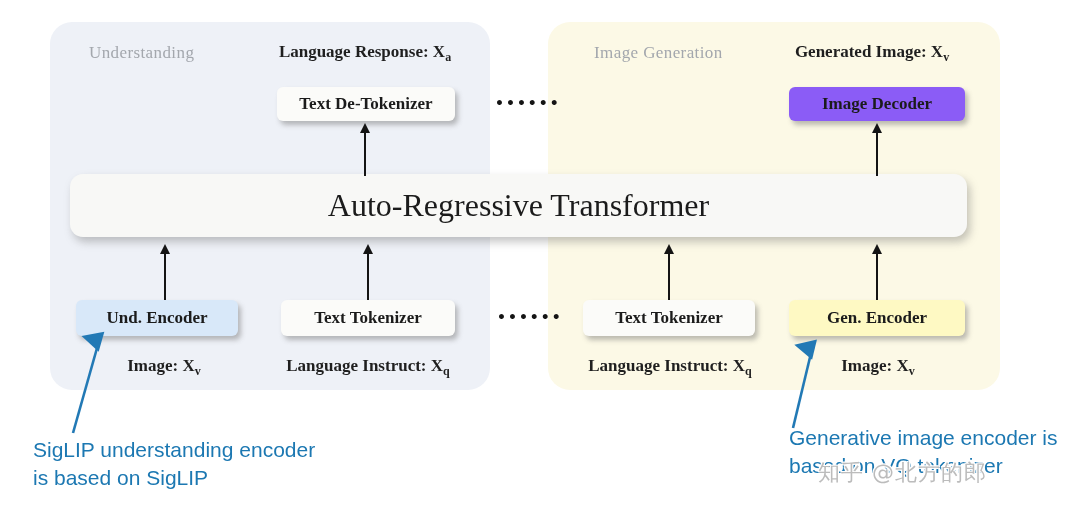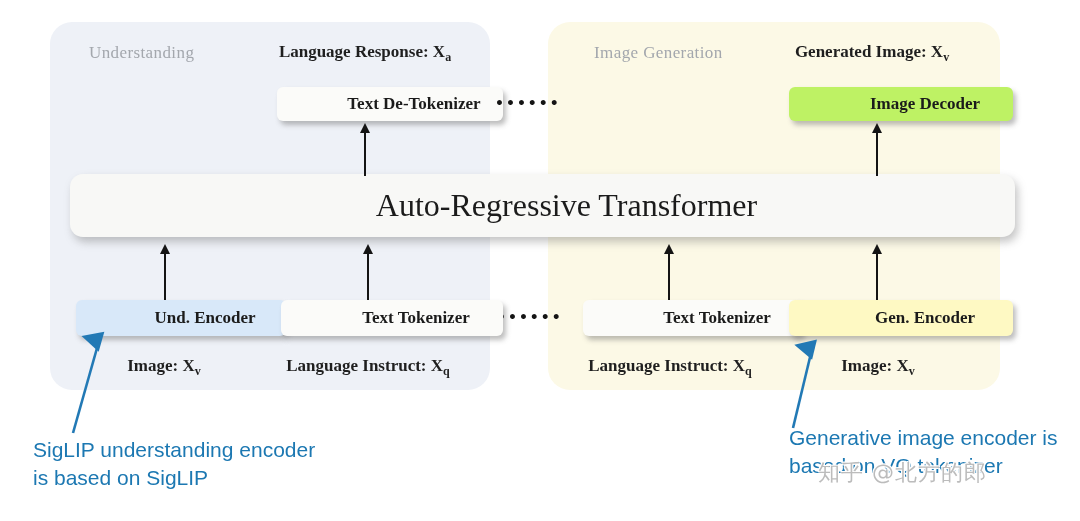--- a/index.html
+++ b/index.html
@@ -33,25 +33,24 @@
     white-space:nowrap;
   }
   .flow-label sub{font-size:12px;}
   .box{
     position:absolute;
     display:flex;align-items:center;justify-content:center;
     font-size:17px;font-weight:bold;color:#1b1b1b;
     border-radius:6px;
     box-shadow:3px 4px 5px rgba(110,110,110,0.45);
     white-space:nowrap;
-    padding-left:48px;
   }
   .box-neutral{background:#fbfbf9;}
   .box-blue{background:#d8e8f9;}
-  .box-yellow-light{background:#bef264;}
+  .box-yellow-light{background:#8b5cf6;}
   .box-yellow{background:#fef9c3;}
   .box-transformer{
     left:70px;top:174px;width:897px;height:63px;
     background:#f8f8f6;
     border-radius:13px;
     font-size:32px;font-weight:normal;
     box-shadow:3px 5px 8px rgba(110,110,110,0.4);
   }
   .dots{
     position:absolute;

